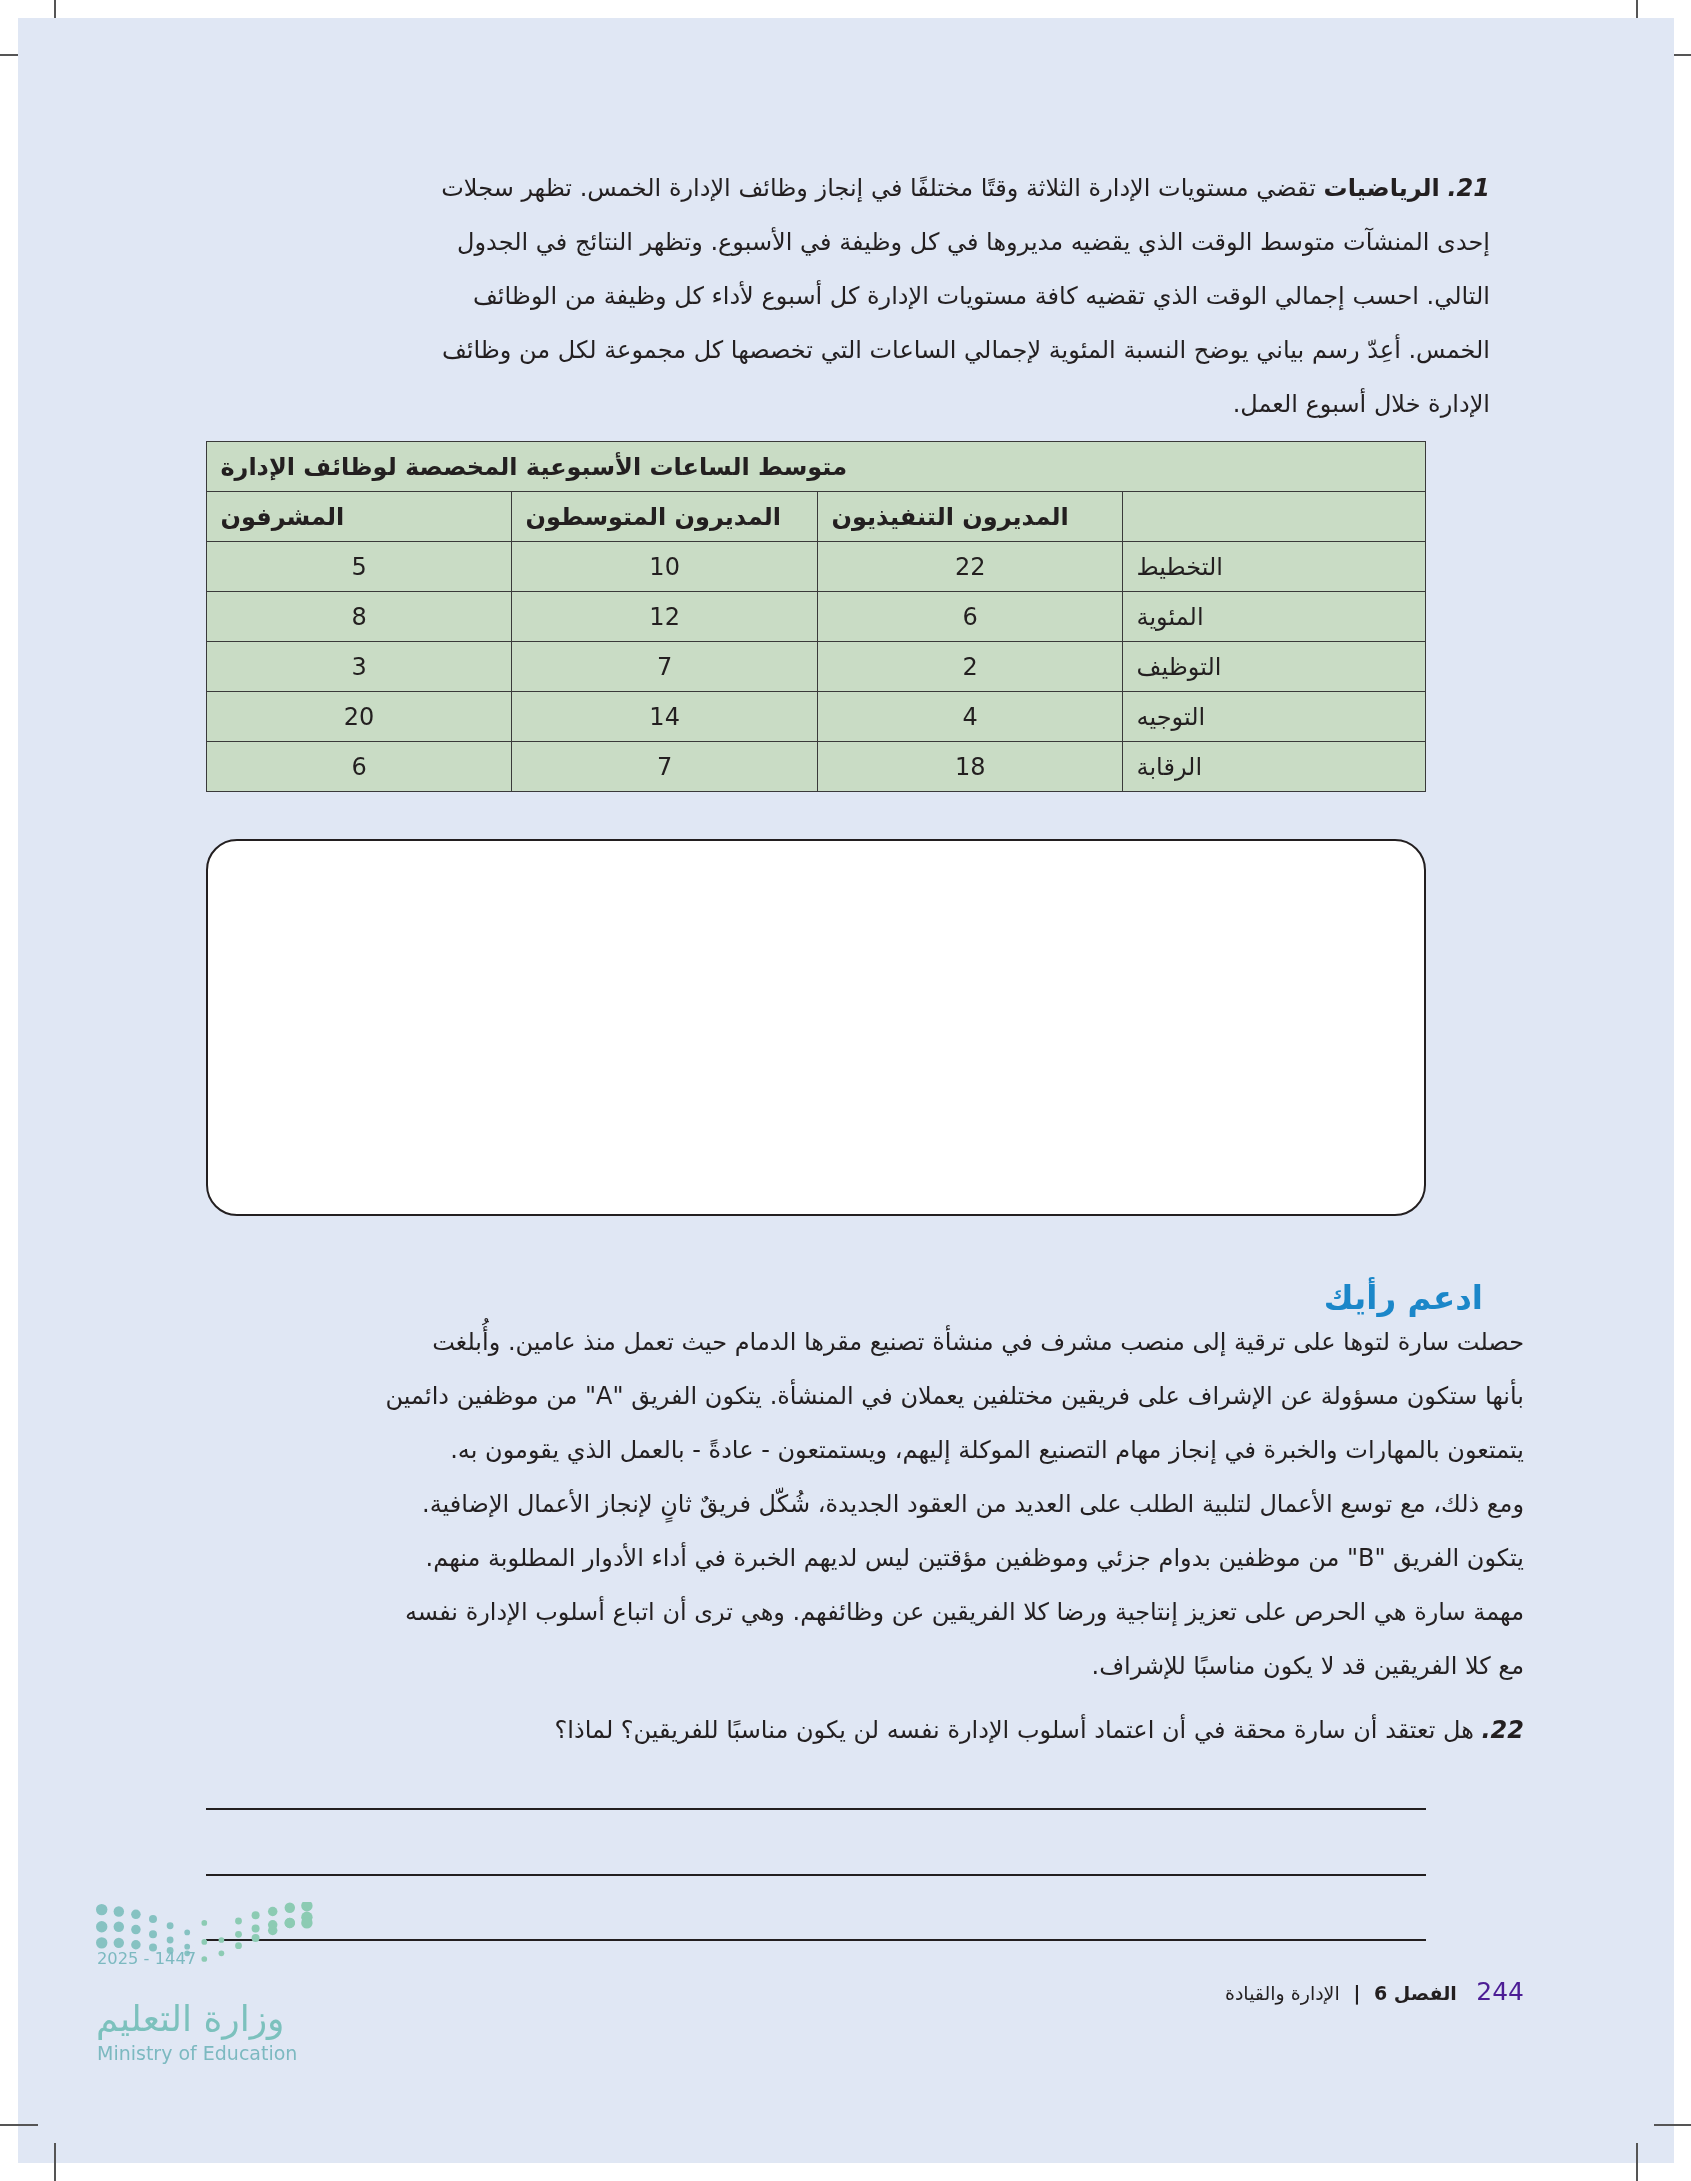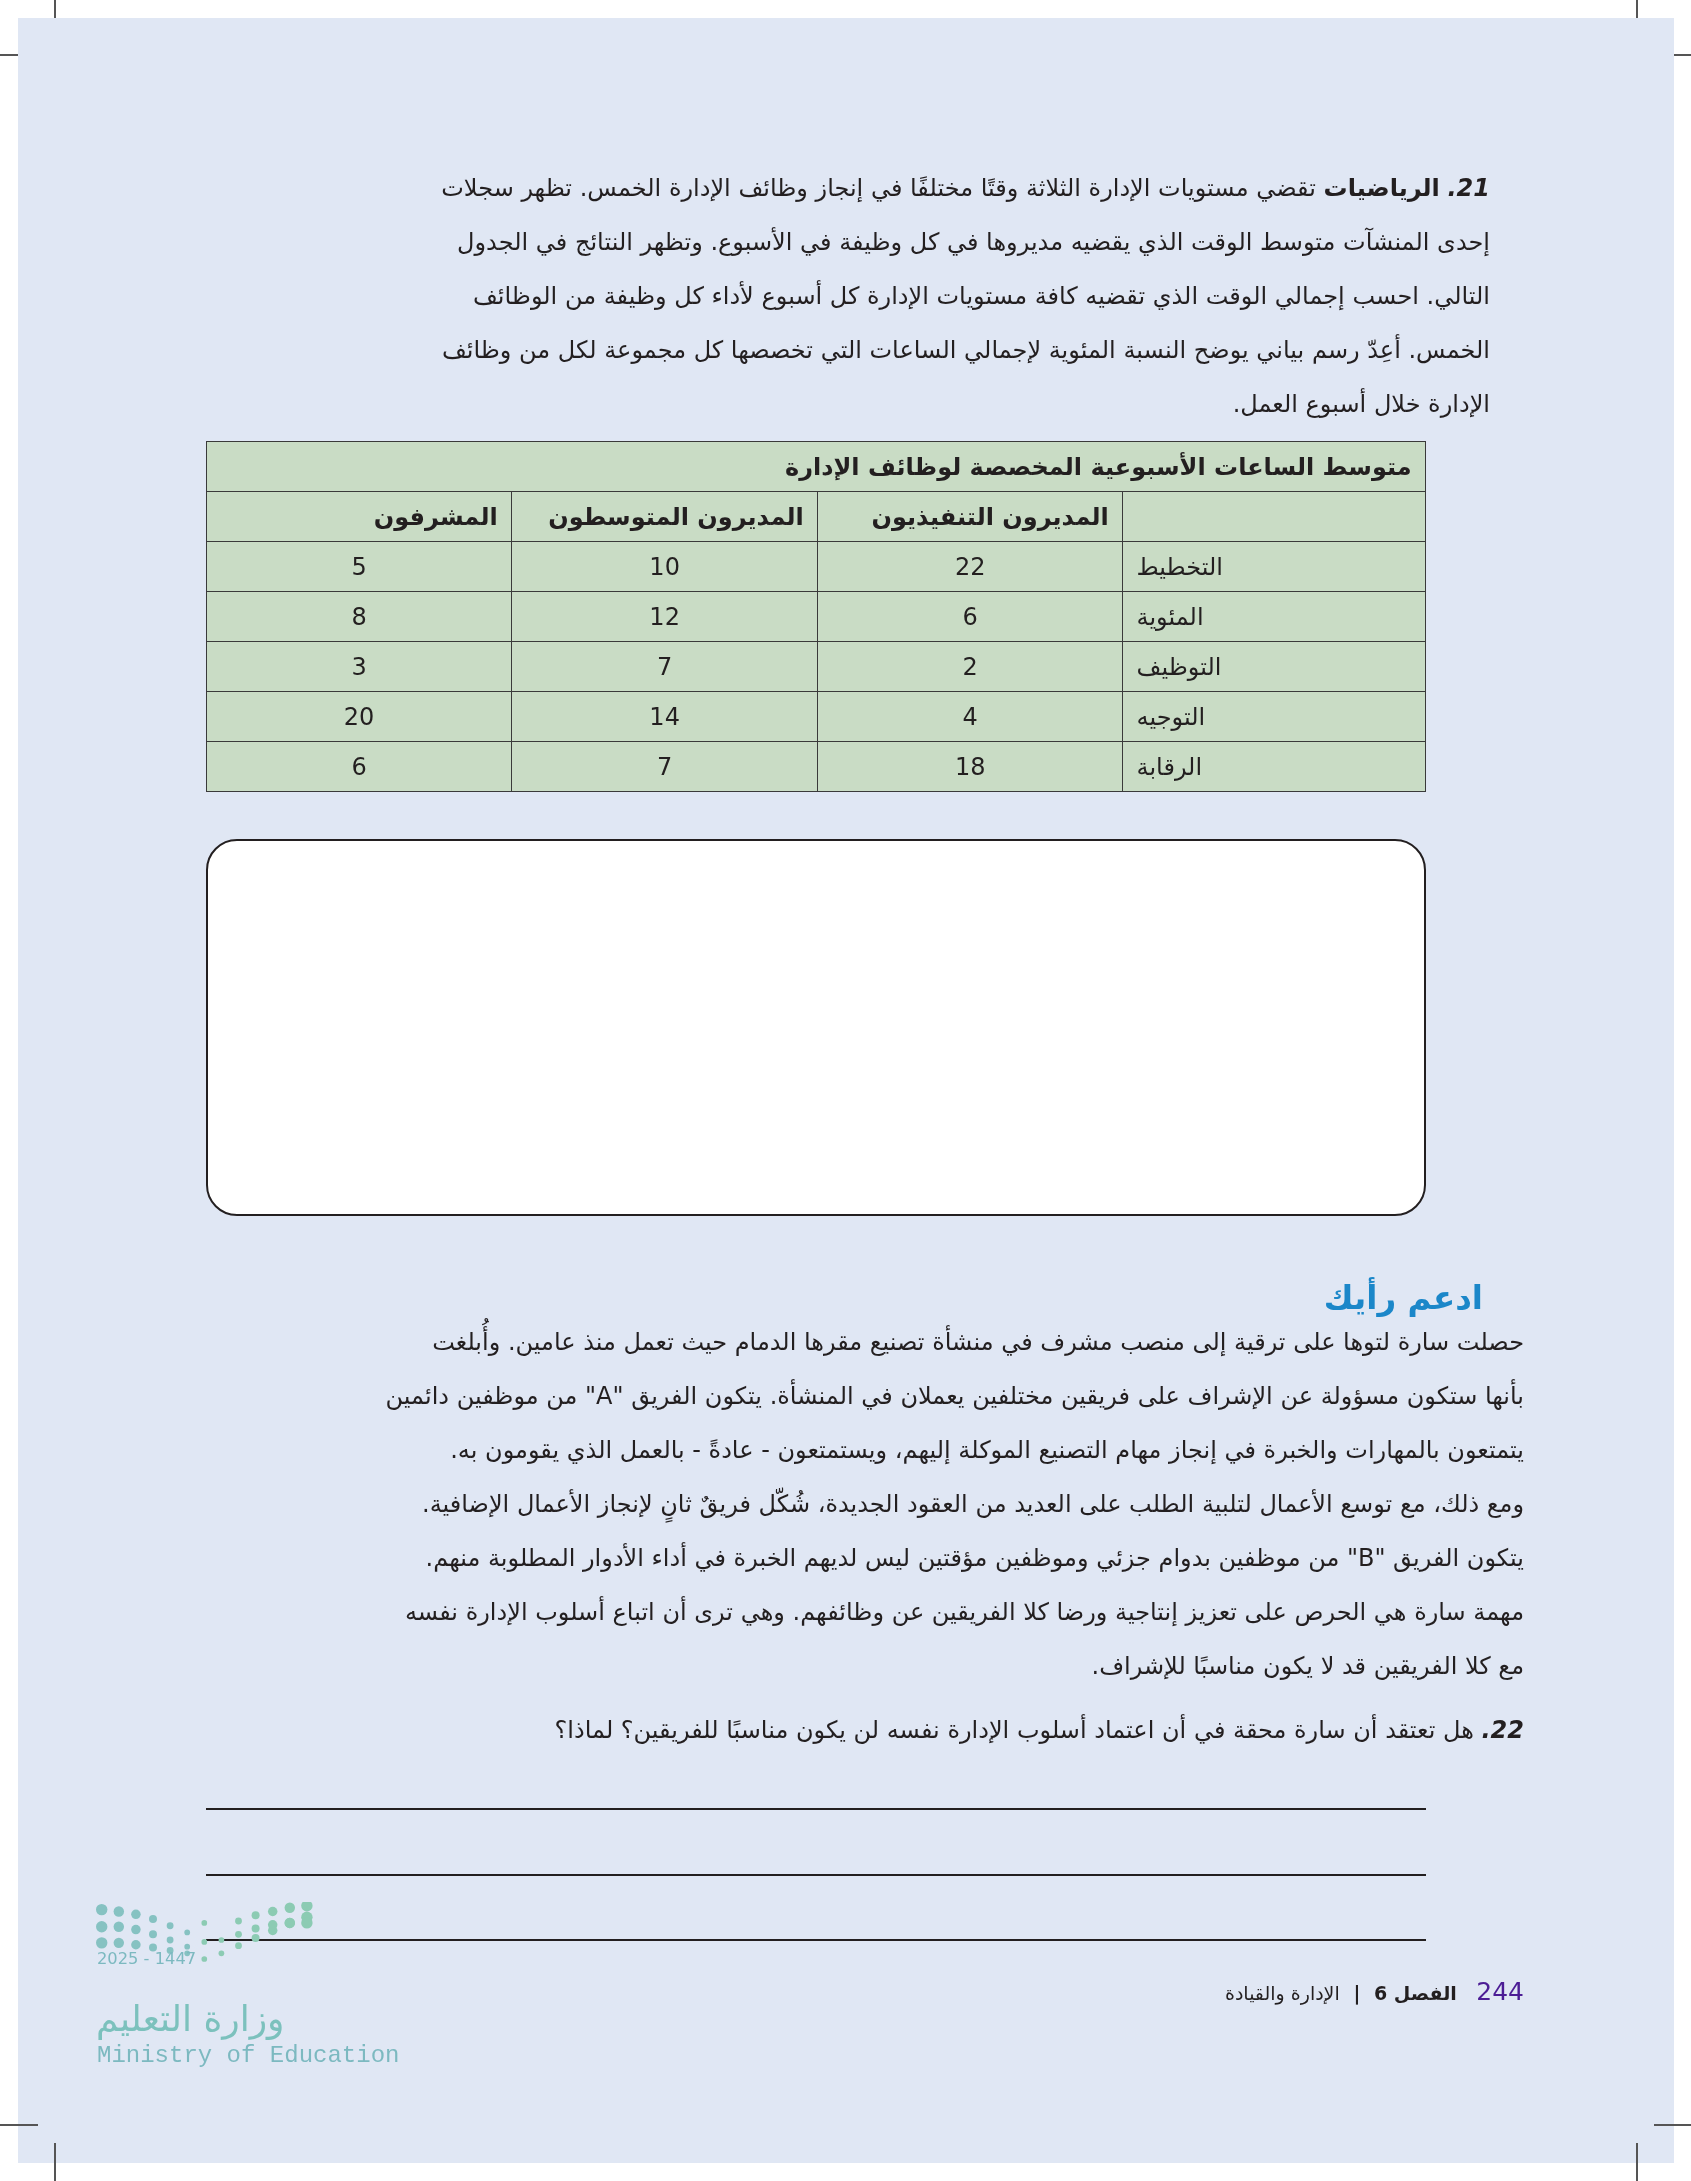--- a/index.html
+++ b/index.html
@@ -25,21 +25,21 @@
   .bold { font-weight: bold; }
 
   table.data {
     position: absolute; left: 206px; top: 441px; width: 1220px;
     border-collapse: collapse; direction: rtl; background: #c9dcc5;
     font-size: 24px; color: #231f20;
   }
   table.data td, table.data th {
     border: 1.9px solid #3a3a3a; height: 49px; padding: 0 13.4px;
   }
-  table.data th { font-weight: bold; text-align: right; }
+  table.data th { font-weight: bold; text-align: left; }
   table.data td { text-align: center; }
   table.data td.rowlabel { text-align: left; width: 287px; }
   table.data .col { width: 287px; }
 
   .answer-box {
     position: absolute; left: 206px; top: 839px; width: 1216px; height: 373px;
     background: #ffffff; border: 2.4px solid #231f20; border-radius: 31px;
   }
 
   .section-title {
@@ -52,21 +52,21 @@
   .footer {
     position: absolute; top: 1977px; right: 168px; direction: rtl;
     font-size: 19px; color: #231f20; white-space: nowrap;
   }
   .footer .pnum { color: #4c1d95; font-size: 25px; margin-left: 13.4px; }
   .footer .chap { font-weight: bold; }
   .footer .sep { font-weight: bold; margin: 0 7.6px; }
 
   .logo { position: absolute; left: 86px; top: 1902px; width: 229px; }
   .logo-ar { position: absolute; left: 96px; top: 1998px; font-size: 36px; color: #7cc1bd; direction: rtl; }
-  .logo-en { position: absolute; left: 97px; top: 2042px; font-size: 24px; color: #7cb9c0; font-family: Liberation Mono, monospace; }
+  .logo-en { position: absolute; left: 97px; top: 2042px; font-size: 19px; color: #7cb9c0; }
   .logo-year { position: absolute; left: 97px; top: 1949px; font-size: 16.3px; color: #7cb9c0; }
 </style>
 </head>
 <body>
 
 <div class="crop v" style="left:54px; top:0;"></div>
 <div class="crop h" style="left:0; top:54px;"></div>
 <div class="crop v" style="left:1636px; top:0;"></div>
 <div class="crop h" style="left:1654px; top:54px;"></div>
 

